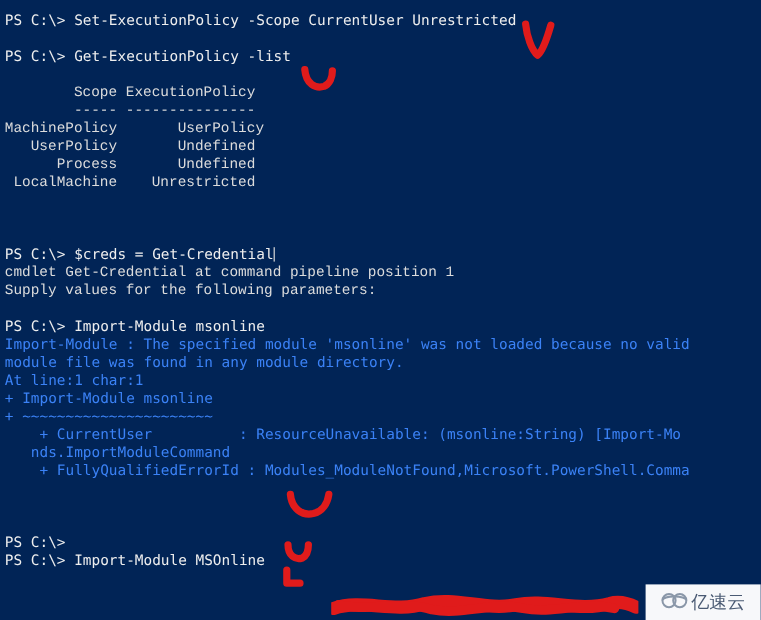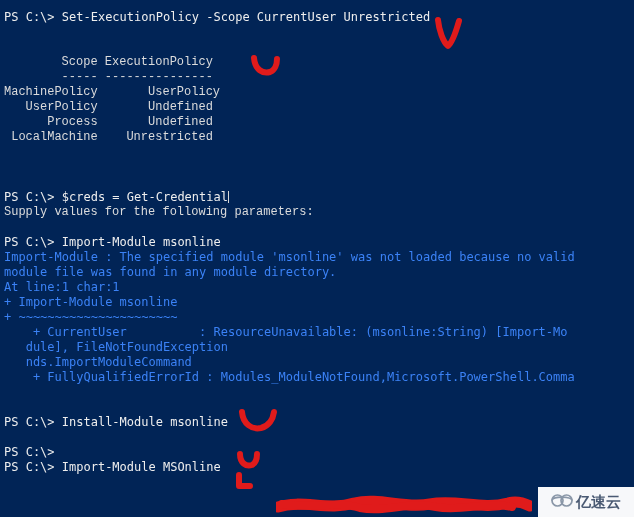--- a/index.html
+++ b/index.html
@@ -75,60 +75,60 @@
     background: #f7f8fa;
     display: flex;
     align-items: center;
     justify-content: center;
     gap: 3px;
   }
   #watermark .wm-logo { display: block; }
   #watermark .wm-text {
     font-family: "DejaVu Sans", "Liberation Sans", sans-serif;
     font-size: 15px;
-    font-weight: 700;
+    font-weight: 400;
     color: #4a5a73;
     letter-spacing: 0px;
     line-height: 1;
   }
 </style>
 </head>
 <body>
 
 <div id="console">
 
   <div class="lines">
       <div class="line "><span class="prompt">PS C:\&gt; </span><span class="cmd">Set-ExecutionPolicy -Scope CurrentUser Unrestricted</span></div>
       <div class="line blank">&nbsp;</div>
+      <div class="line "><span class="prompt">PS C:\&gt; </span><span class="cmd">Get-ExecutionPolicy -list</span></div>
       <div class="line blank">&nbsp;</div>
       <div class="line out">        Scope ExecutionPolicy</div>
       <div class="line out">        ----- ---------------</div>
       <div class="line out">MachinePolicy       UserPolicy</div>
       <div class="line out">   UserPolicy       Undefined</div>
       <div class="line out">      Process       Undefined</div>
       <div class="line out"> LocalMachine    Unrestricted</div>
       <div class="line blank">&nbsp;</div>
       <div class="line blank">&nbsp;</div>
       <div class="line blank">&nbsp;</div>
       <div class="line "><span class="prompt">PS C:\&gt; </span><span class="cmd">$creds = Get-Credential</span><span class="cursor"></span></div>
+      <div class="line out">cmdlet Get-Credential at command pipeline position 1</div>
       <div class="line out">Supply values for the following parameters:</div>
       <div class="line blank">&nbsp;</div>
       <div class="line "><span class="prompt">PS C:\&gt; </span><span class="cmd">Import-Module msonline</span></div>
       <div class="line err">Import-Module : The specified module 'msonline' was not loaded because no valid</div>
       <div class="line err">module file was found in any module directory.</div>
       <div class="line err">At line:1 char:1</div>
       <div class="line err">+ Import-Module msonline</div>
       <div class="line err">+ ~~~~~~~~~~~~~~~~~~~~~~</div>
       <div class="line err">    + CurrentUser          : ResourceUnavailable: (msonline:String) [Import-Mo</div>
-      <div class="line err">   dule], FileNotFoundException</div>
       <div class="line err">   nds.ImportModuleCommand</div>
       <div class="line err">    + FullyQualifiedErrorId : Modules_ModuleNotFound,Microsoft.PowerShell.Comma</div>
       <div class="line blank">&nbsp;</div>
       <div class="line blank">&nbsp;</div>
-      <div class="line "><span class="prompt">PS C:\&gt; </span><span class="cmd">Install-Module msonline</span></div>
       <div class="line blank">&nbsp;</div>
       <div class="line "><span class="prompt">PS C:\&gt; </span><span class="cmd"></span></div>
       <div class="line "><span class="prompt">PS C:\&gt; </span><span class="cmd">Import-Module MSOnline</span></div>
     </div>
 
   <div class="mark" style="left:434px; top:18px;">
     <svg width="30" height="32" viewBox="0 0 30 32">
       <path d="M4 2 C5 12, 9 24, 14 28 C19 24, 23 10, 25 3" stroke="#e01b1b" stroke-width="6" fill="none" stroke-linecap="round" stroke-linejoin="round"></path>
     </svg>
   </div>

